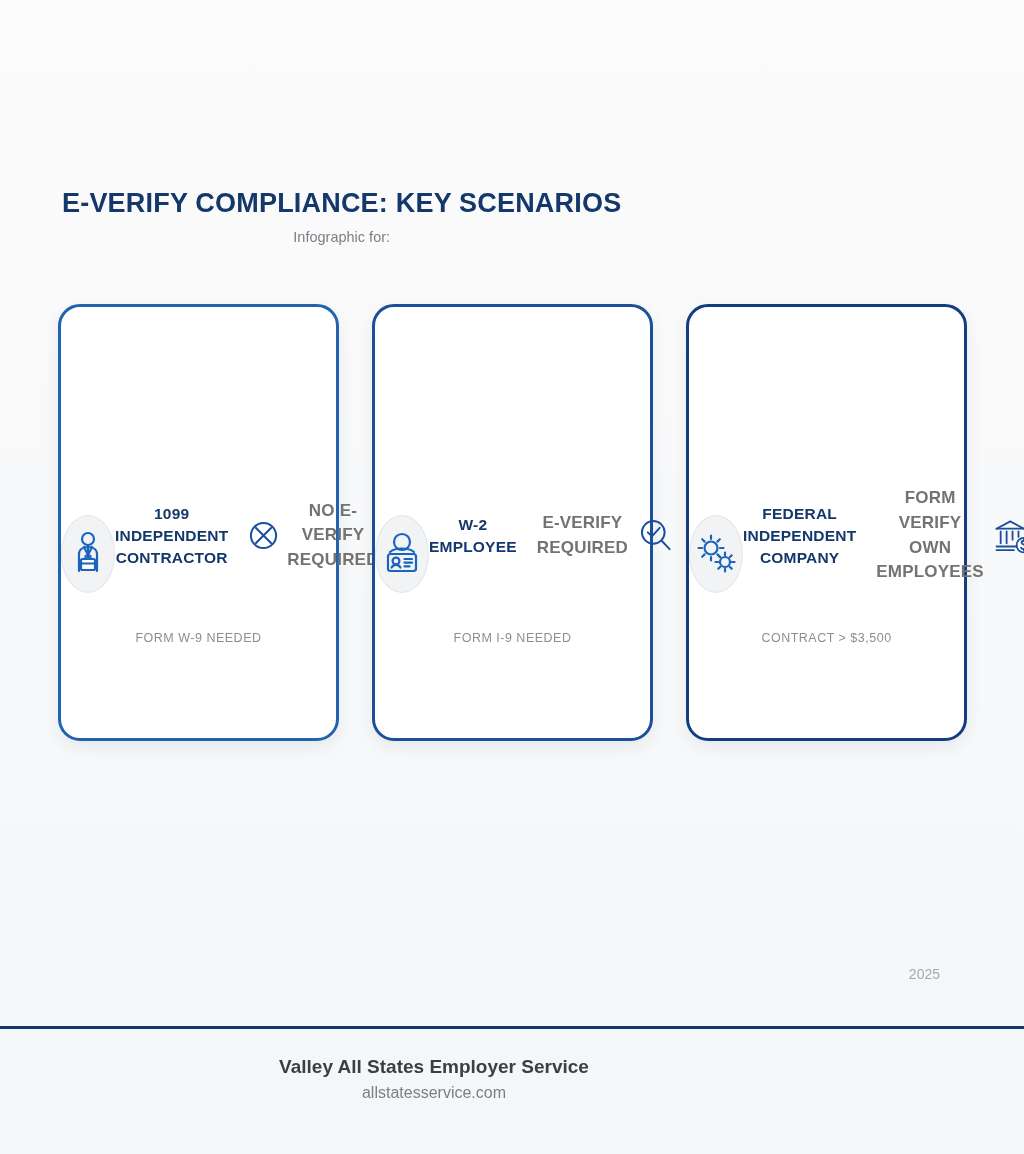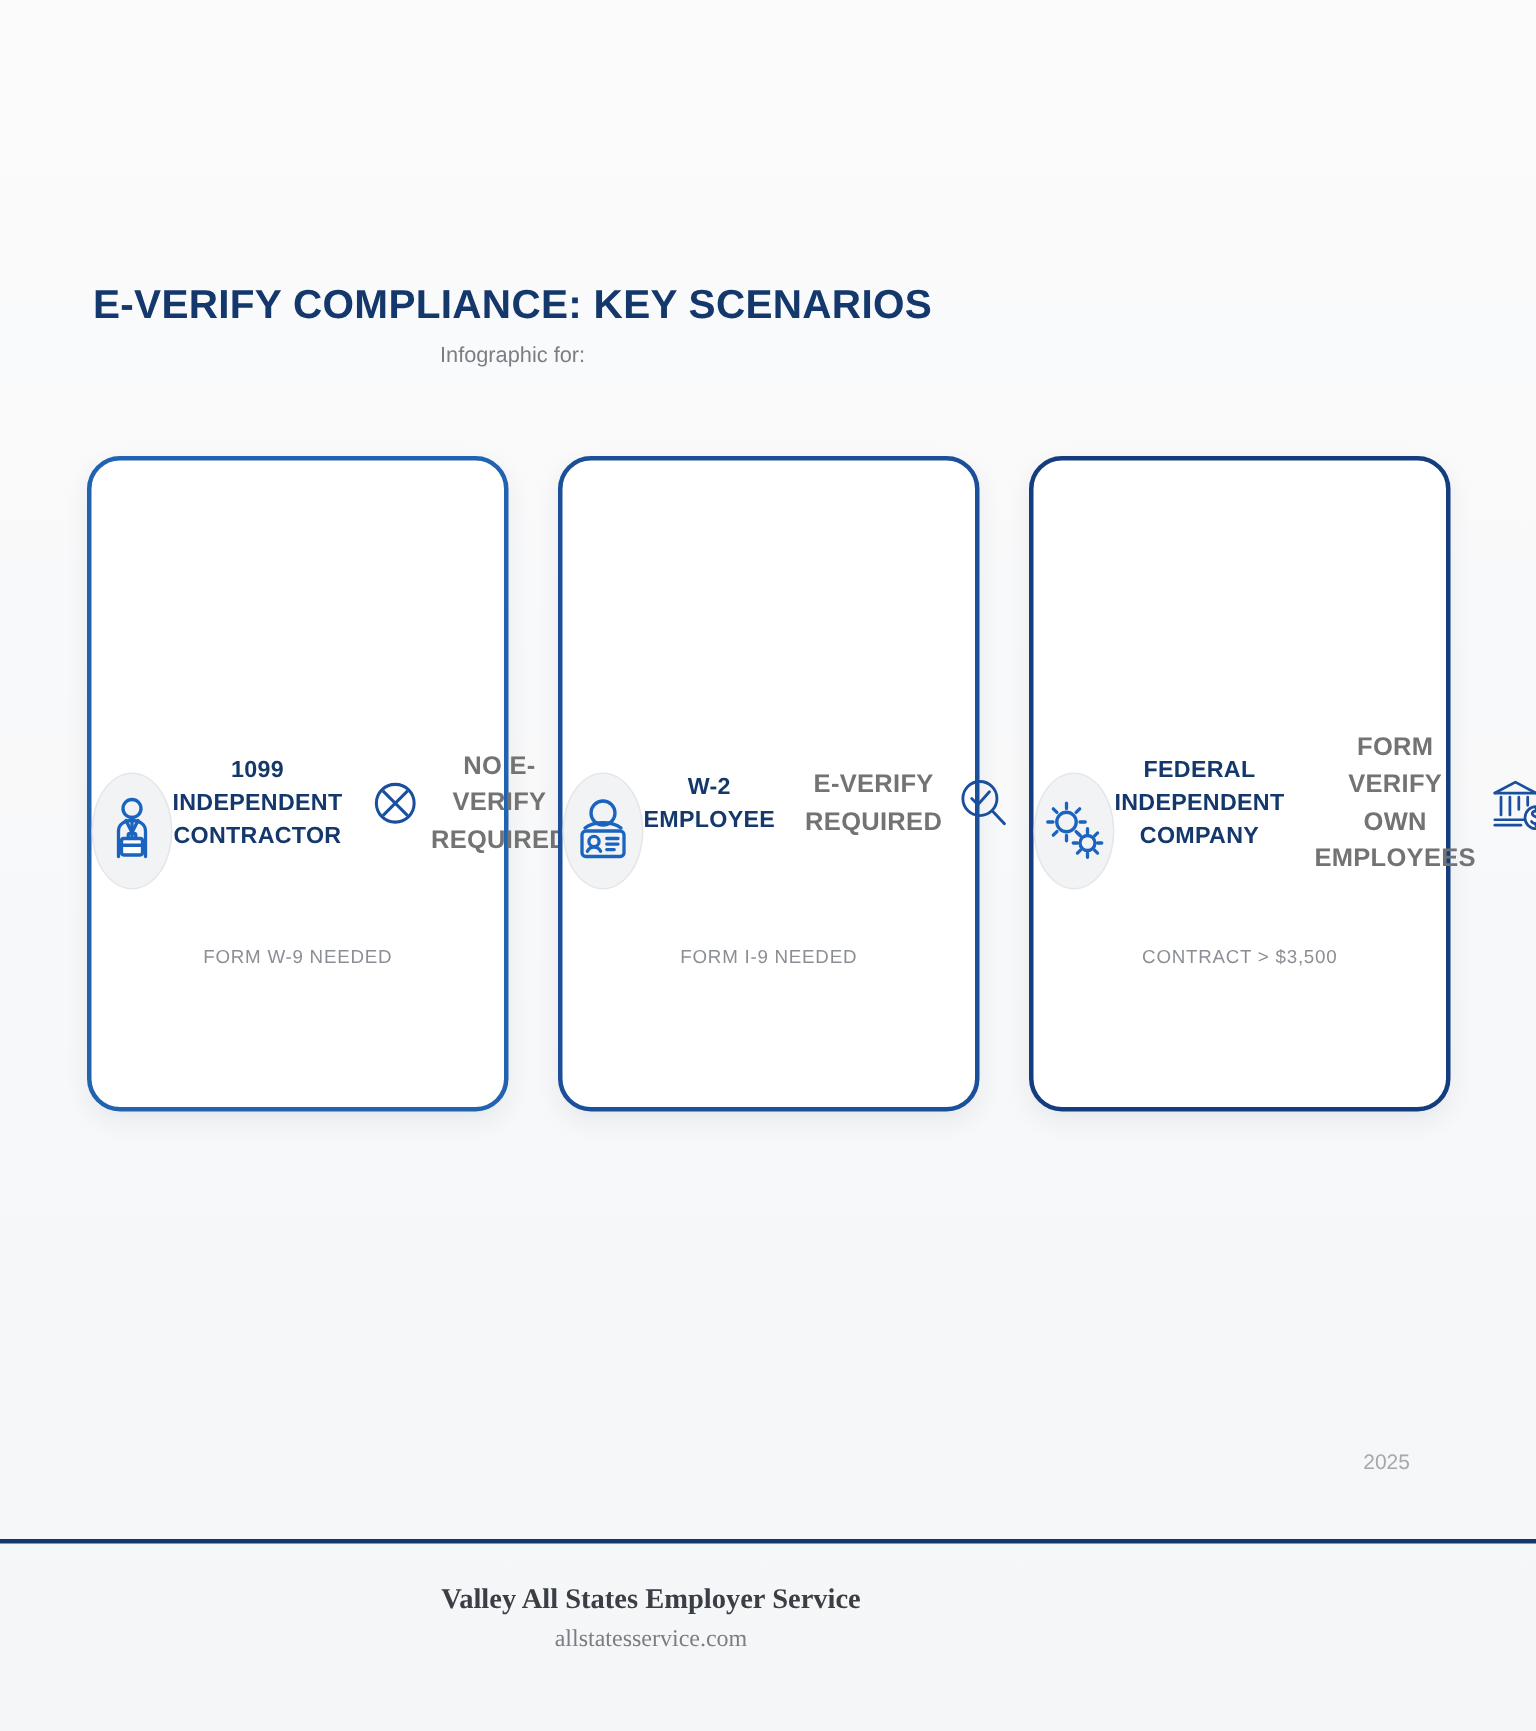--- a/index.html
+++ b/index.html
@@ -132,21 +132,20 @@
     width: 1024px;
     height: 3px;
     background: #14386b;
   }
   .footer {
     position: absolute;
     left: 0;
     top: 1056px;
     width: 868px;
     text-align: center;
-    font-family: Liberation Serif, serif;
   }
   .footer-name {
     font-size: 19px;
     font-weight: bold;
     color: #3a3f45;
   }
   .footer-url {
     margin-top: 6px;
     font-size: 16px;
     color: #7b7f85;

